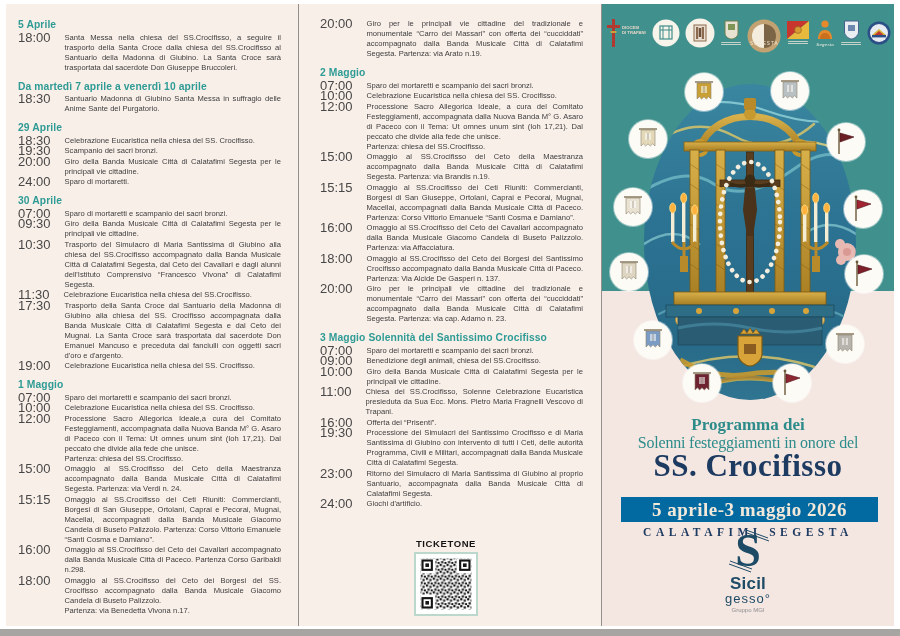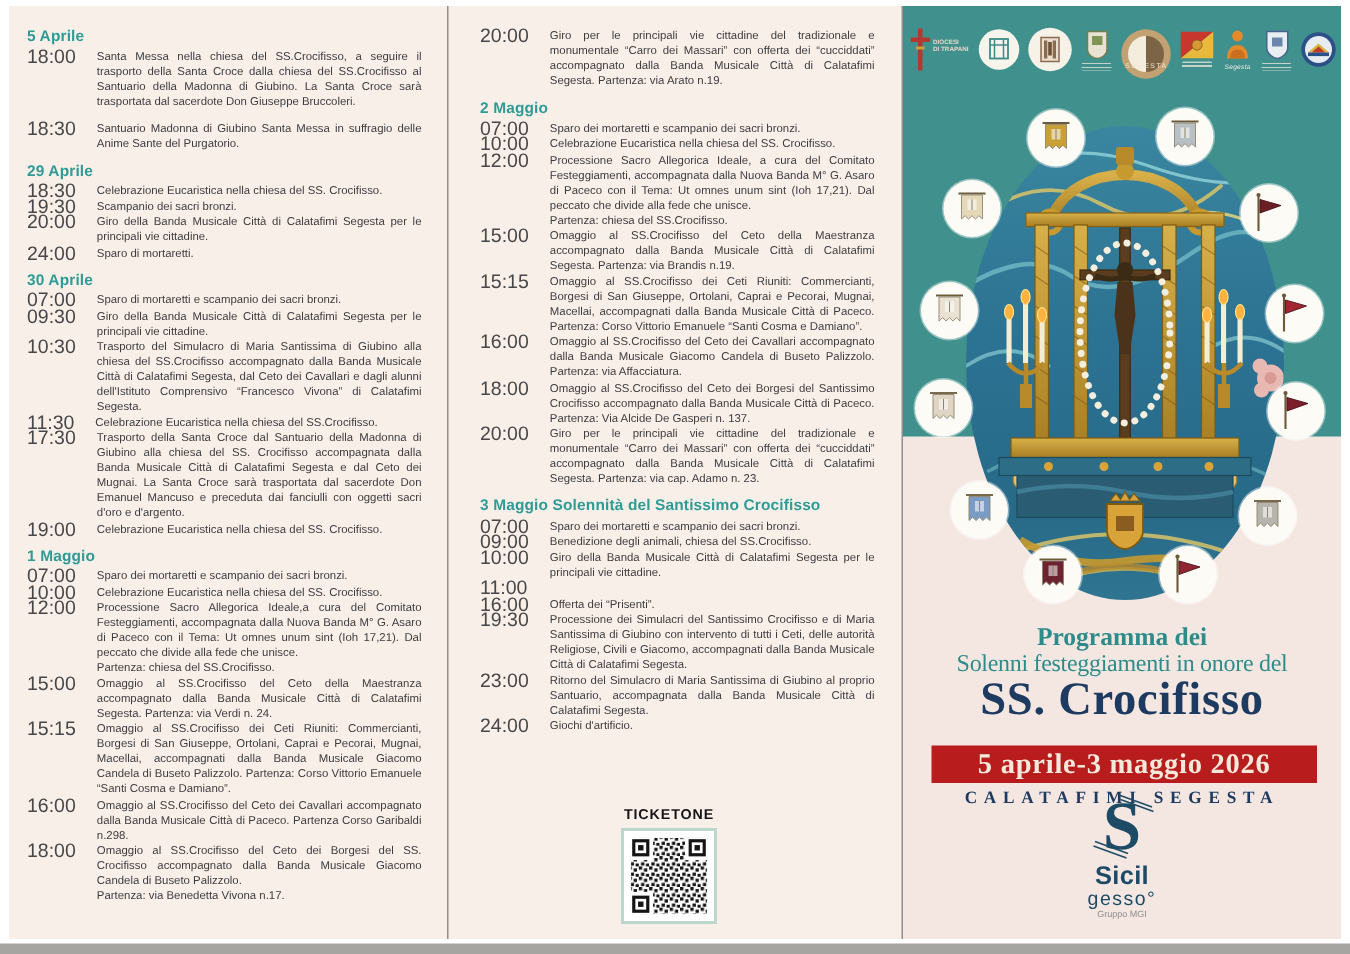--- a/index.html
+++ b/index.html
@@ -46,21 +46,21 @@
 
   
   .title1{position:absolute;left:0;width:292px;top:411px;text-align:center;
       font-family:"Liberation Serif",serif;font-weight:bold;font-size:17px;color:#2d8c8a;}
   .title2{position:absolute;left:0;width:292px;top:430px;text-align:center;
       font-family:"Liberation Serif",serif;font-weight:normal;font-size:16px;color:#2d8c8a;letter-spacing:-.2px;}
   .title-main{position:absolute;left:0;width:292px;top:444px;text-align:center;
       font-family:"Liberation Serif",serif;font-weight:bold;font-size:31px;color:#1d3a60;letter-spacing:.5px;}
   .title-sub{position:absolute;left:0;width:292px;top:479px;text-align:center;
       font-family:"Liberation Serif",serif;font-weight:bold;font-size:11.5px;color:#1d3a60;letter-spacing:4.5px;margin-top:43px;}
-  .date-band{position:absolute;left:19px;top:493px;width:257px;height:25px;background:#b91c1c;
+  .date-band{position:absolute;left:19px;top:493px;width:257px;height:25px;background:#0369a1;
       text-align:center;font-family:"Liberation Serif",serif;font-weight:bold;font-size:19px;
       color:#f3e9da;line-height:25px;letter-spacing:.5px;}
 
   
   .sponsor{position:absolute;left:0;width:292px;top:524px;text-align:center;color:#1d4b66;}
   .sponsor-s{height:46px;display:flex;justify-content:center;}
   .sponsor-name{font-size:17px;font-weight:bold;letter-spacing:.2px;line-height:17px;margin-top:1px;}
   .sponsor-name2{font-size:13px;font-weight:normal;letter-spacing:1px;line-height:13px;}
   .sponsor-group{font-size:6px;color:#8d8d8d;margin-top:2px;}
 </style>
@@ -71,20 +71,21 @@
 
 <div class="col" id="col-left">
     <div class="section">
       <div class="section-title">5 Aprile</div>
       <div class="event">
         <div class="event-time">18:00</div>
         <div class="event-text">Santa Messa nella chiesa del SS.Crocifisso, a seguire il trasporto della Santa Croce dalla chiesa del SS.Crocifisso al Santuario della Madonna di Giubino. La Santa Croce sarà trasportata dal sacerdote Don Giuseppe Bruccoleri.</div>
       </div>
     </div>
     <div class="section">
+      <div class="section-title">Da martedì 7 aprile a venerdì 10 aprile</div>
       <div class="event">
         <div class="event-time">18:30</div>
         <div class="event-text">Santuario Madonna di Giubino Santa Messa in suffragio delle Anime Sante del Purgatorio.</div>
       </div>
     </div>
     <div class="section">
       <div class="section-title">29 Aprile</div>
       <div class="event">
         <div class="event-time">18:30</div>
         <div class="event-text">Celebrazione Eucaristica nella chiesa del SS. Crocifisso.</div>
@@ -216,28 +217,29 @@
       <div class="event">
         <div class="event-time">09:00</div>
         <div class="event-text">Benedizione degli animali, chiesa del SS.Crocifisso.</div>
       </div>
       <div class="event">
         <div class="event-time">10:00</div>
         <div class="event-text">Giro della Banda Musicale Città di Calatafimi Segesta per le principali vie cittadine.</div>
       </div>
       <div class="event">
         <div class="event-time">11:00</div>
+        <div class="event-text">Chiesa del SS.Crocifisso, Solenne Celebrazione Eucaristica presieduta da Sua Ecc. Mons. Pietro Maria Fragnelli Vescovo di Trapani.</div>
       </div>
       <div class="event">
         <div class="event-time">16:00</div>
         <div class="event-text">Offerta dei “Prisenti”.</div>
       </div>
       <div class="event">
         <div class="event-time">19:30</div>
-        <div class="event-text">Processione dei Simulacri del Santissimo Crocifisso e di Maria Santissima di Giubino con intervento di tutti i Ceti, delle autorità Religiose, Civili e Giacomo, accompagnati dalla Banda Musicale Città di Calatafimi Segesta.</div>
+        <div class="event-text">Processione dei Simulacri del Santissimo Crocifisso e di Maria Santissima di Giubino con intervento di tutti i Ceti, delle autorità Programma, Civili e Militari, accompagnati dalla Banda Musicale Città di Calatafimi Segesta.</div>
       </div>
       <div class="event">
         <div class="event-time">23:00</div>
         <div class="event-text">Ritorno del Simulacro di Maria Santissima di Giubino al proprio Santuario, accompagnata dalla Banda Musicale Città di Calatafimi Segesta.</div>
       </div>
       <div class="event">
         <div class="event-time">24:00</div>
         <div class="event-text">Giochi d'artificio.</div>
       </div>
     </div>

